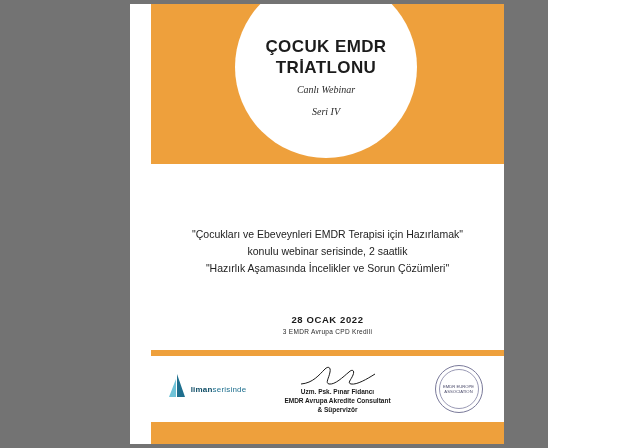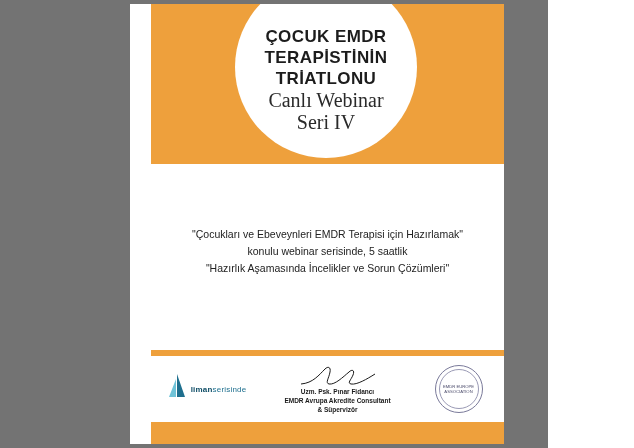--- a/index.html
+++ b/index.html
@@ -82,21 +82,22 @@
     font-family: "Liberation Sans", sans-serif;
     font-weight: bold;
     font-size: 17px;
     letter-spacing: 0.4px;
     color: #1c1c1c;
     line-height: 21px;
     text-align: center;
   }
   .subtitle-line {
     font-family: "Liberation Serif", serif;
-    font-size: 20px;
+    font-style: italic;
+    font-size: 10px;
     color: #2a2a2a;
     line-height: 17px;
     text-align: right;
     margin-top: 3px;
   }
 
   
   .recipient {
     position: absolute;
     left: 21px;
@@ -233,33 +234,36 @@
 <div class="page">
 
   <div class="cert">
 
     <div class="left-stripe"></div>
     <div class="inner-panel"></div>
     <div class="footer-strip"></div>
 
     <div class="title-circle">
       <div class="title-line">ÇOCUK EMDR</div>
-      <div class="title-line">TERAPİSTİNİN</div>
       <div class="title-line">TRİATLONU</div>
       <div class="subtitle-line">Canlı Webinar</div>
       <div class="subtitle-line" style="margin-top:5px;">Seri IV</div>
     </div>
 
 
     <div class="body-text">
       <div>"Çocukları ve Ebeveynleri EMDR Terapisi için Hazırlamak"</div>
-      <div>konulu webinar serisinde, 5 saatlik</div>
+      <div>konulu webinar serisinde, 2 saatlik</div>
       <div>"Hazırlık Aşamasında İncelikler ve Sorun Çözümleri"</div>
     </div>
 
+    <div class="date-block">
+      <div class="date-main">28 OCAK 2022</div>
+      <div class="date-sub">3 EMDR Avrupa CPD Kredili</div>
+    </div>
 
     <div class="footer-inner">
 
       <div class="logo-block">
         <span class="logo-mark">
           <svg width="20" height="28" viewBox="0 0 20 28">
             <path d="M10 1 L18 24 L10 24 Z" fill="#1e6f8e"></path>
             <path d="M9 6 L2 24 L9 24 Z" fill="#6fc3d8"></path>
           </svg>
         </span>

